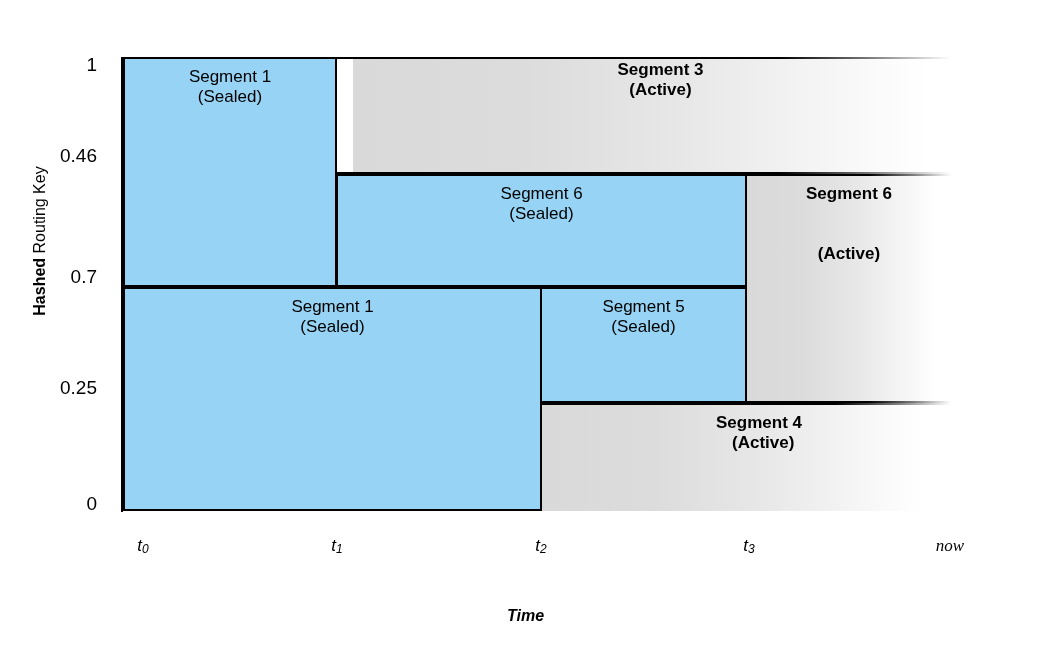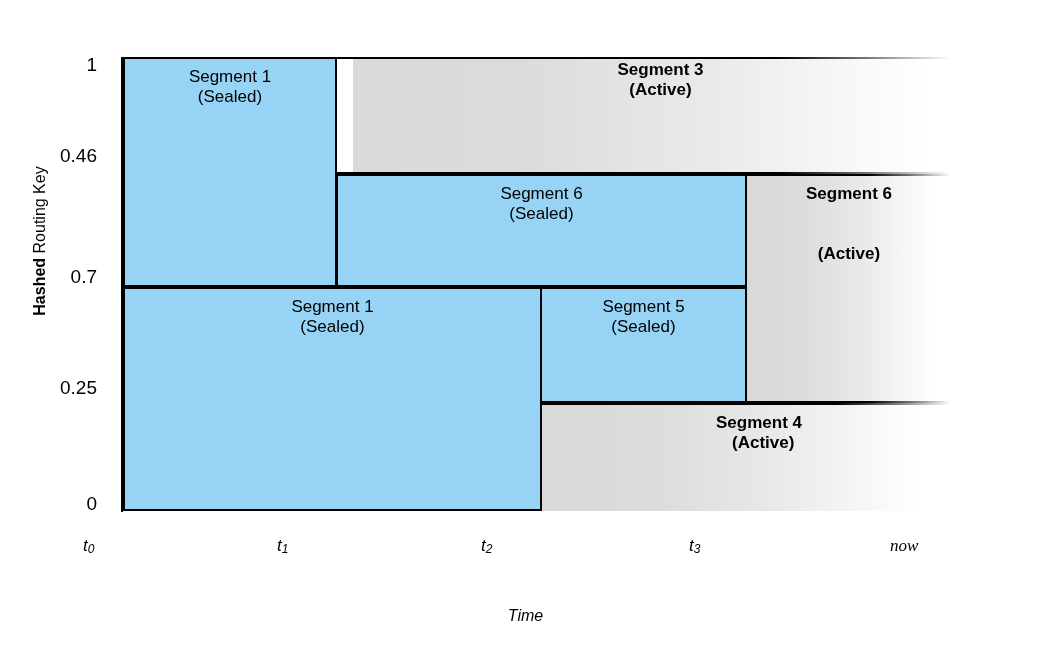--- a/index.html
+++ b/index.html
@@ -34,37 +34,38 @@
   .ylabel .b { font-weight: bold; }
   .ylabel .n { font-weight: normal; }
 
   .xlabel {
     position: absolute;
     left: 0;
     top: 607px;
     width: 1051px;
     text-align: center;
     font-size: 16px;
-    font-weight: normal;
+    font-weight: bold;
     font-style: italic;
     color: #000;
   }
 
   .ytick {
     position: absolute;
     width: 80px;
     text-align: right;
     font-size: 19px;
     color: #000;
     line-height: 1;
   }
 
   .xtick {
     position: absolute;
     width: 120px;
+    text-align: center;
     font-size: 17px;
     font-style: italic;
     color: #000;
     line-height: 1;
     top: 537px;
   }
   .xtick sub {
     font-size: 12px;
     font-style: italic;
     vertical-align: baseline;

